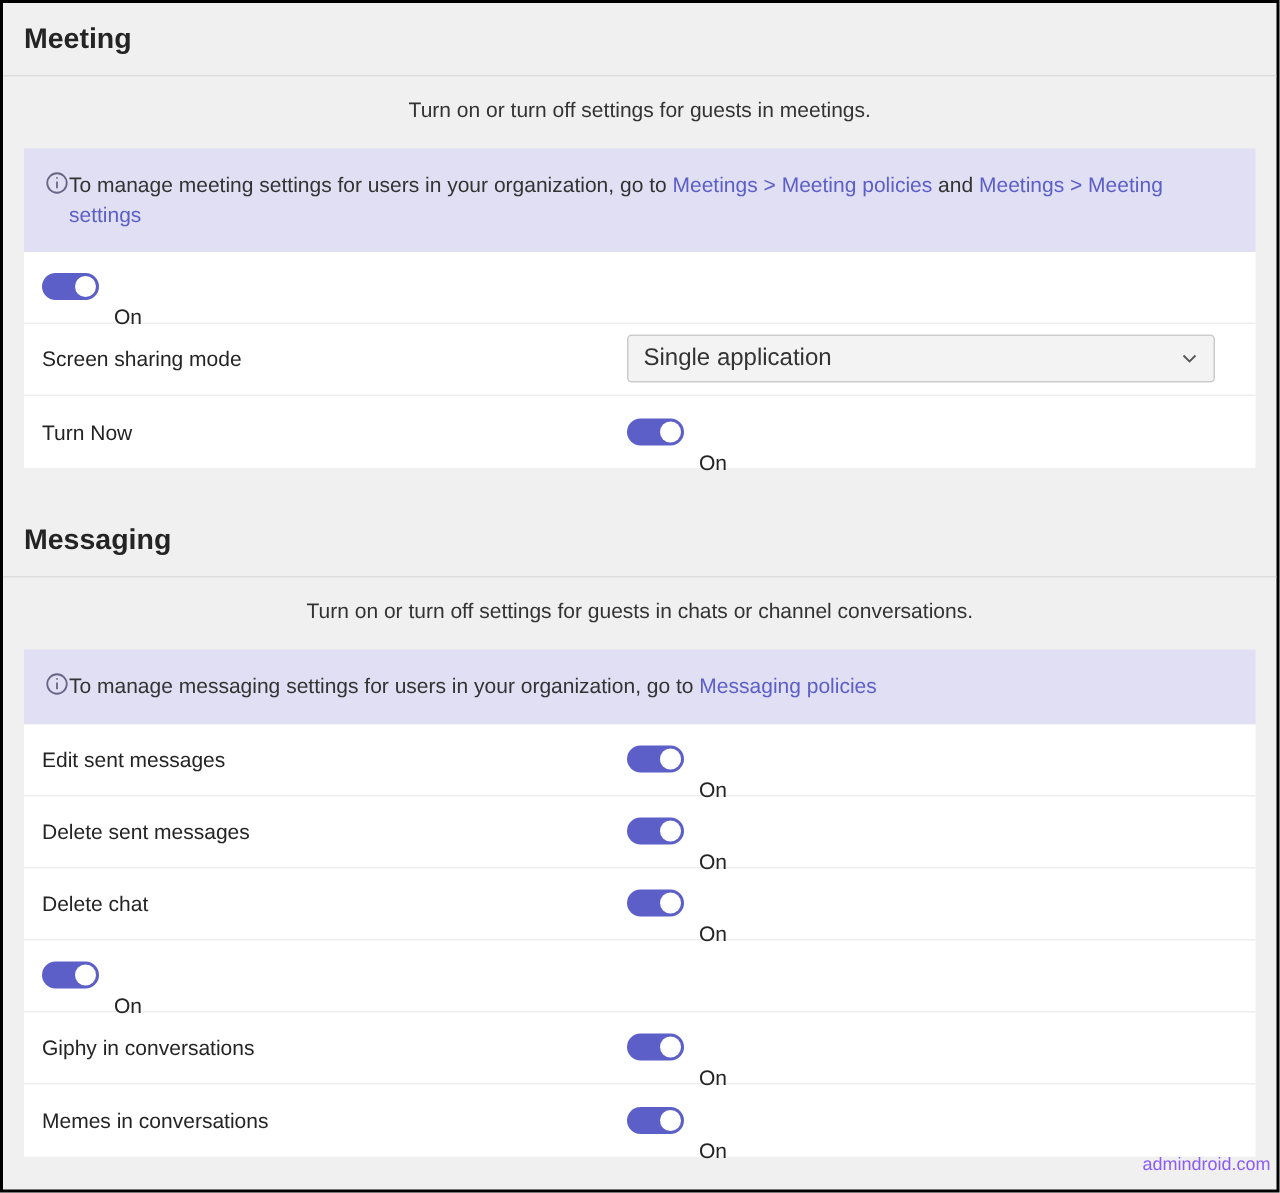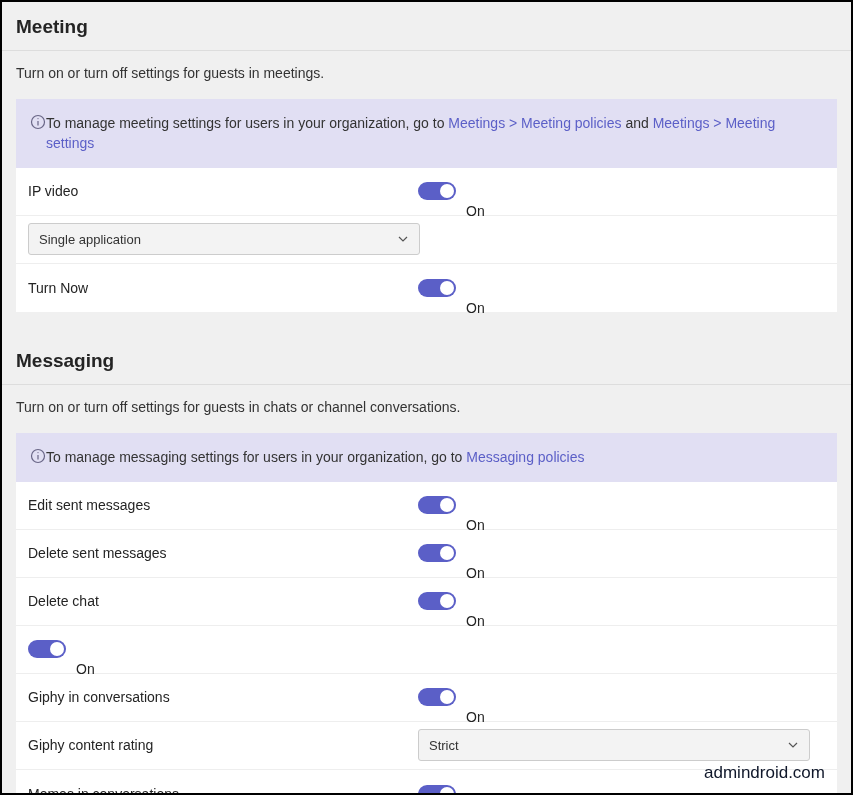--- a/index.html
+++ b/index.html
@@ -21,20 +21,21 @@
   }
   .hr-line {
     border: none;
     border-top: 1px solid #ddd;
     margin: 0;
   }
   .section-desc {
     font-size: 14px;
     color: #333;
     padding: 14px 14px 18px 14px;
+    text-align: center;
   }
   .info-banner {
     display: flex;
     align-items: flex-start;
     background: #e1dff3;
     margin: 0 14px;
     padding: 14px 14px;
   }
   .info-banner .icon {
     color: #686586;
@@ -97,35 +98,35 @@
   .select {
     display: flex;
     justify-content: space-between;
     align-items: center;
     background: #f3f3f3;
     border: 1px solid #ccc;
     border-radius: 3px;
     height: 32px;
     width: 392px;
     padding: 0 10px;
-    font-size: 13px;
+    font-size: 16px;
     color: #333;
     cursor: pointer;
   }
   .chev {
     width: 12px; height: 12px;
     color: #555;
   }
   .section-gap { height: 38px; }
   .watermark {
     position: absolute;
-    right: 26px;
+    right: 4px;
     bottom: 10px;
-    font-size: 17px;
-    color: #0f172a;
+    font-size: 12px;
+    color: #8b5cf6;
   }
 </style>
 </head>
 <body>
 
 <div class="section-title">Meeting</div>
 <hr class="hr-line">
 <div class="section-desc">Turn on or turn off settings for guests in meetings.</div>
 
 <div class="info-banner">
@@ -136,29 +137,29 @@
       <circle cx="8" cy="4.6" r="0.6" fill="currentColor" stroke="none"></circle>
     </svg>
   </span>
   <span class="banner-text">
     <span>To manage meeting settings for users in your organization, go to </span><a>Meetings &gt; Meeting policies</a><span> and </span><a>Meetings &gt; Meeting settings</a>
   </span>
 </div>
 
 <div class="settings-card">
   <div class="setting-row">
-    <div class="setting-label">IP video</div>
-    <div class="setting-control">
-      <span class="toggle">
-          <span class="knob"></span>
-        </span>
-      <span class="toggle-label">On</span>
-    </div>
-  </div>
-  <div class="setting-row">
+    <div class="setting-control">
+      <span class="toggle">
+          <span class="knob"></span>
+        </span>
+      <span class="toggle-label">On</span>
+    </div>
+  </div>
+  <div class="setting-row">
+    <div class="setting-label">Screen sharing mode</div>
     <div class="setting-control">
       <div class="select">
         <span>Single application</span>
         <svg class="chev" viewBox="0 0 12 12" fill="none" stroke="currentColor" stroke-width="1.2">
             <polyline points="2,4 6,8 10,4"></polyline>
           </svg>
       </div>
     </div>
   </div>
   <div class="setting-row">
@@ -230,31 +231,20 @@
   <div class="setting-row">
     <div class="setting-label">Giphy in conversations</div>
     <div class="setting-control">
       <span class="toggle">
           <span class="knob"></span>
         </span>
       <span class="toggle-label">On</span>
     </div>
   </div>
   <div class="setting-row">
-    <div class="setting-label">Giphy content rating</div>
-    <div class="setting-control">
-      <div class="select">
-        <span>Strict</span>
-        <svg class="chev" viewBox="0 0 12 12" fill="none" stroke="currentColor" stroke-width="1.2">
-            <polyline points="2,4 6,8 10,4"></polyline>
-          </svg>
-      </div>
-    </div>
-  </div>
-  <div class="setting-row">
     <div class="setting-label">Memes in conversations</div>
     <div class="setting-control">
       <span class="toggle">
           <span class="knob"></span>
         </span>
       <span class="toggle-label">On</span>
     </div>
   </div>
 </div>
 

